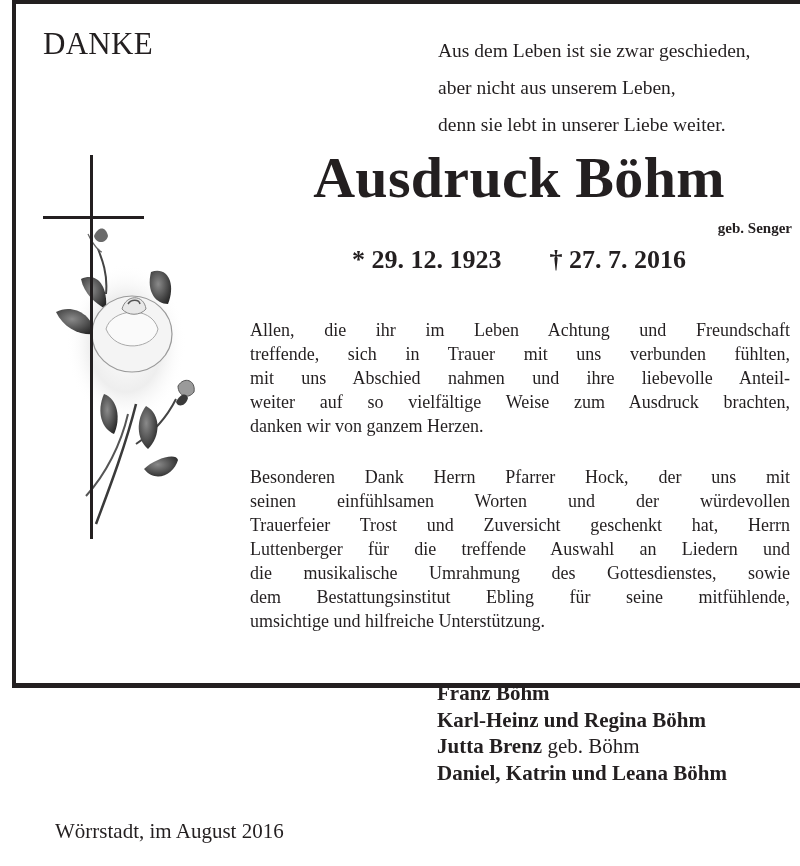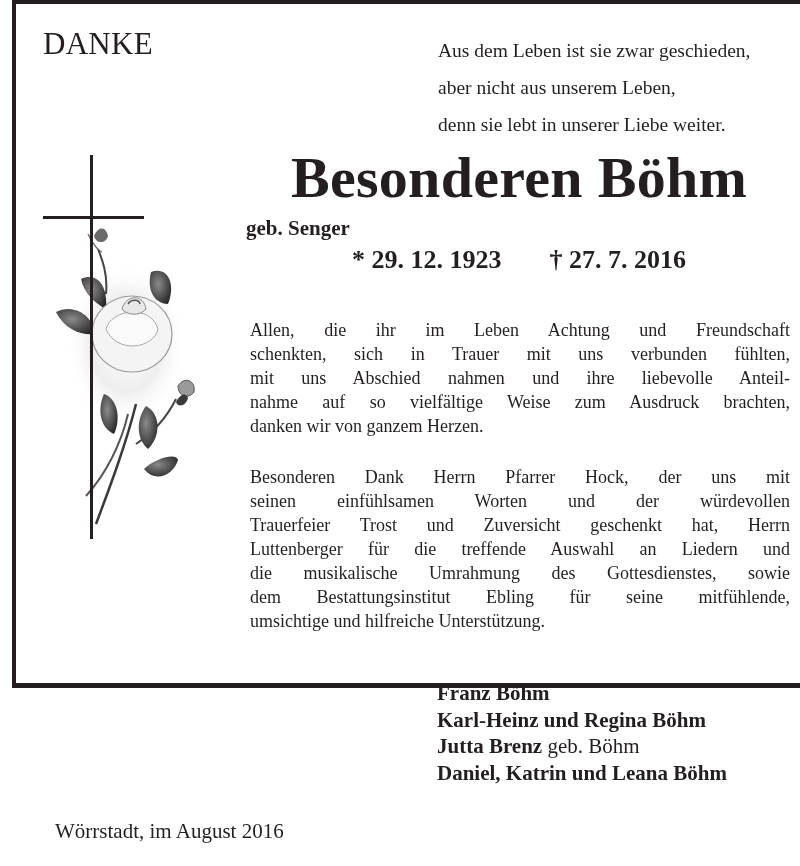--- a/index.html
+++ b/index.html
@@ -10,21 +10,21 @@
       border-top: 4px solid #231f20; border-left: 4px solid #231f20;
       border-right: 5px solid #231f20; border-bottom: 5px solid #231f20;
       background: #fff;
     }
     .serif { font-family: "Liberation Serif", "DejaVu Serif", serif; color: #231f20; }
     .abs { position: absolute; }
     .danke { left: 27px; top: 22px; font-size: 31px; line-height: 36px; letter-spacing: 0.3px; }
     .motto { left: 409px; top: 22px; font-size: 19.5px; line-height: 24px; white-space: nowrap; }
     .motto div { margin: 13px; }
     .title { left: 230px; width: 546px; top: 140px; text-align: center; font-size: 58px; line-height: 68px; font-weight: bold; letter-spacing: 0.3px; }
-    .maiden { left: 230px; width: 546px; top: 211px; text-align: left; font-size: 21px; line-height: 26px; font-weight: bold; }
+    .maiden { left: 230px; width: 546px; top: 211px; text-align: right; font-size: 15px; line-height: 26px; font-weight: bold; }
     .dates { left: 230px; width: 546px; top: 243px; text-align: center; font-size: 26px; line-height: 26px; font-weight: bold; word-spacing: 0; }
     .dates span { display: inline-block; }
     .dates .birth { margin-right: 48px; }
     .para { left: 234px; width: 540px; font-size: 18px; line-height: 24px; text-align: justify; }
     .para div { text-align: justify; text-align-last: justify; white-space: nowrap; }
     .para div.last { text-align-last: left; }
     .p1 { top: 314px; }
     .p2 { top: 461px; }
     .signers { left: 374px; top: 676px; font-size: 21px; line-height: 26.5px; white-space: nowrap; }
     .signers .bold { font-weight: bold; margin-left: 47px; }
@@ -81,31 +81,31 @@
       <path d="M58 92 C62 82 70 82 72 92 C70 100 60 100 58 92 Z" fill="#6a6a6a"></path>
       <path d="M52 90 C56 100 64 108 66 108" stroke="#666" stroke-width="1.2" fill="none"></path>
       <path d="M142 242 C148 232 160 236 158 248 C152 256 142 252 142 242 Z" fill="#9a9a9a" stroke="#555" stroke-width="1"></path>
       <path d="M140 258 C144 250 150 248 152 254 C150 262 142 264 140 258 Z" fill="#3a3a3a"></path>
 
       <rect x="54" y="11" width="3" height="385" fill="#231f20"></rect>
       <rect x="7" y="72" width="101" height="3" fill="#231f20"></rect>
     </svg>
   </div>
 
-  <div class="abs serif title">Besonderen Böhm</div>
+  <div class="abs serif title">Ausdruck Böhm</div>
   <div class="abs serif maiden">geb. Senger</div>
   <div class="abs serif dates">
     <span class="birth">* 29. 12. 1923</span><span class="death">† 27. 7. 2016</span>
   </div>
 
   <div class="abs serif para p1">
     <div>Allen, die ihr im Leben Achtung und Freundschaft</div>
-    <div>schenkten, sich in Trauer mit uns verbunden fühlten,</div>
+    <div>treffende, sich in Trauer mit uns verbunden fühlten,</div>
     <div>mit uns Abschied nahmen und ihre liebevolle Anteil-</div>
-    <div>nahme auf so vielfältige Weise zum Ausdruck brachten,</div>
+    <div>weiter auf so vielfältige Weise zum Ausdruck brachten,</div>
     <div class="last">danken wir von ganzem Herzen.</div>
   </div>
 
   <div class="abs serif para p2">
     <div>Besonderen Dank Herrn Pfarrer Hock, der uns mit</div>
     <div>seinen einfühlsamen Worten und der würdevollen</div>
     <div>Trauerfeier Trost und Zuversicht geschenkt hat, Herrn</div>
     <div>Luttenberger für die treffende Auswahl an Liedern und</div>
     <div>die musikalische Umrahmung des Gottesdienstes, sowie</div>
     <div>dem Bestattungsinstitut Ebling für seine mitfühlende,</div>

